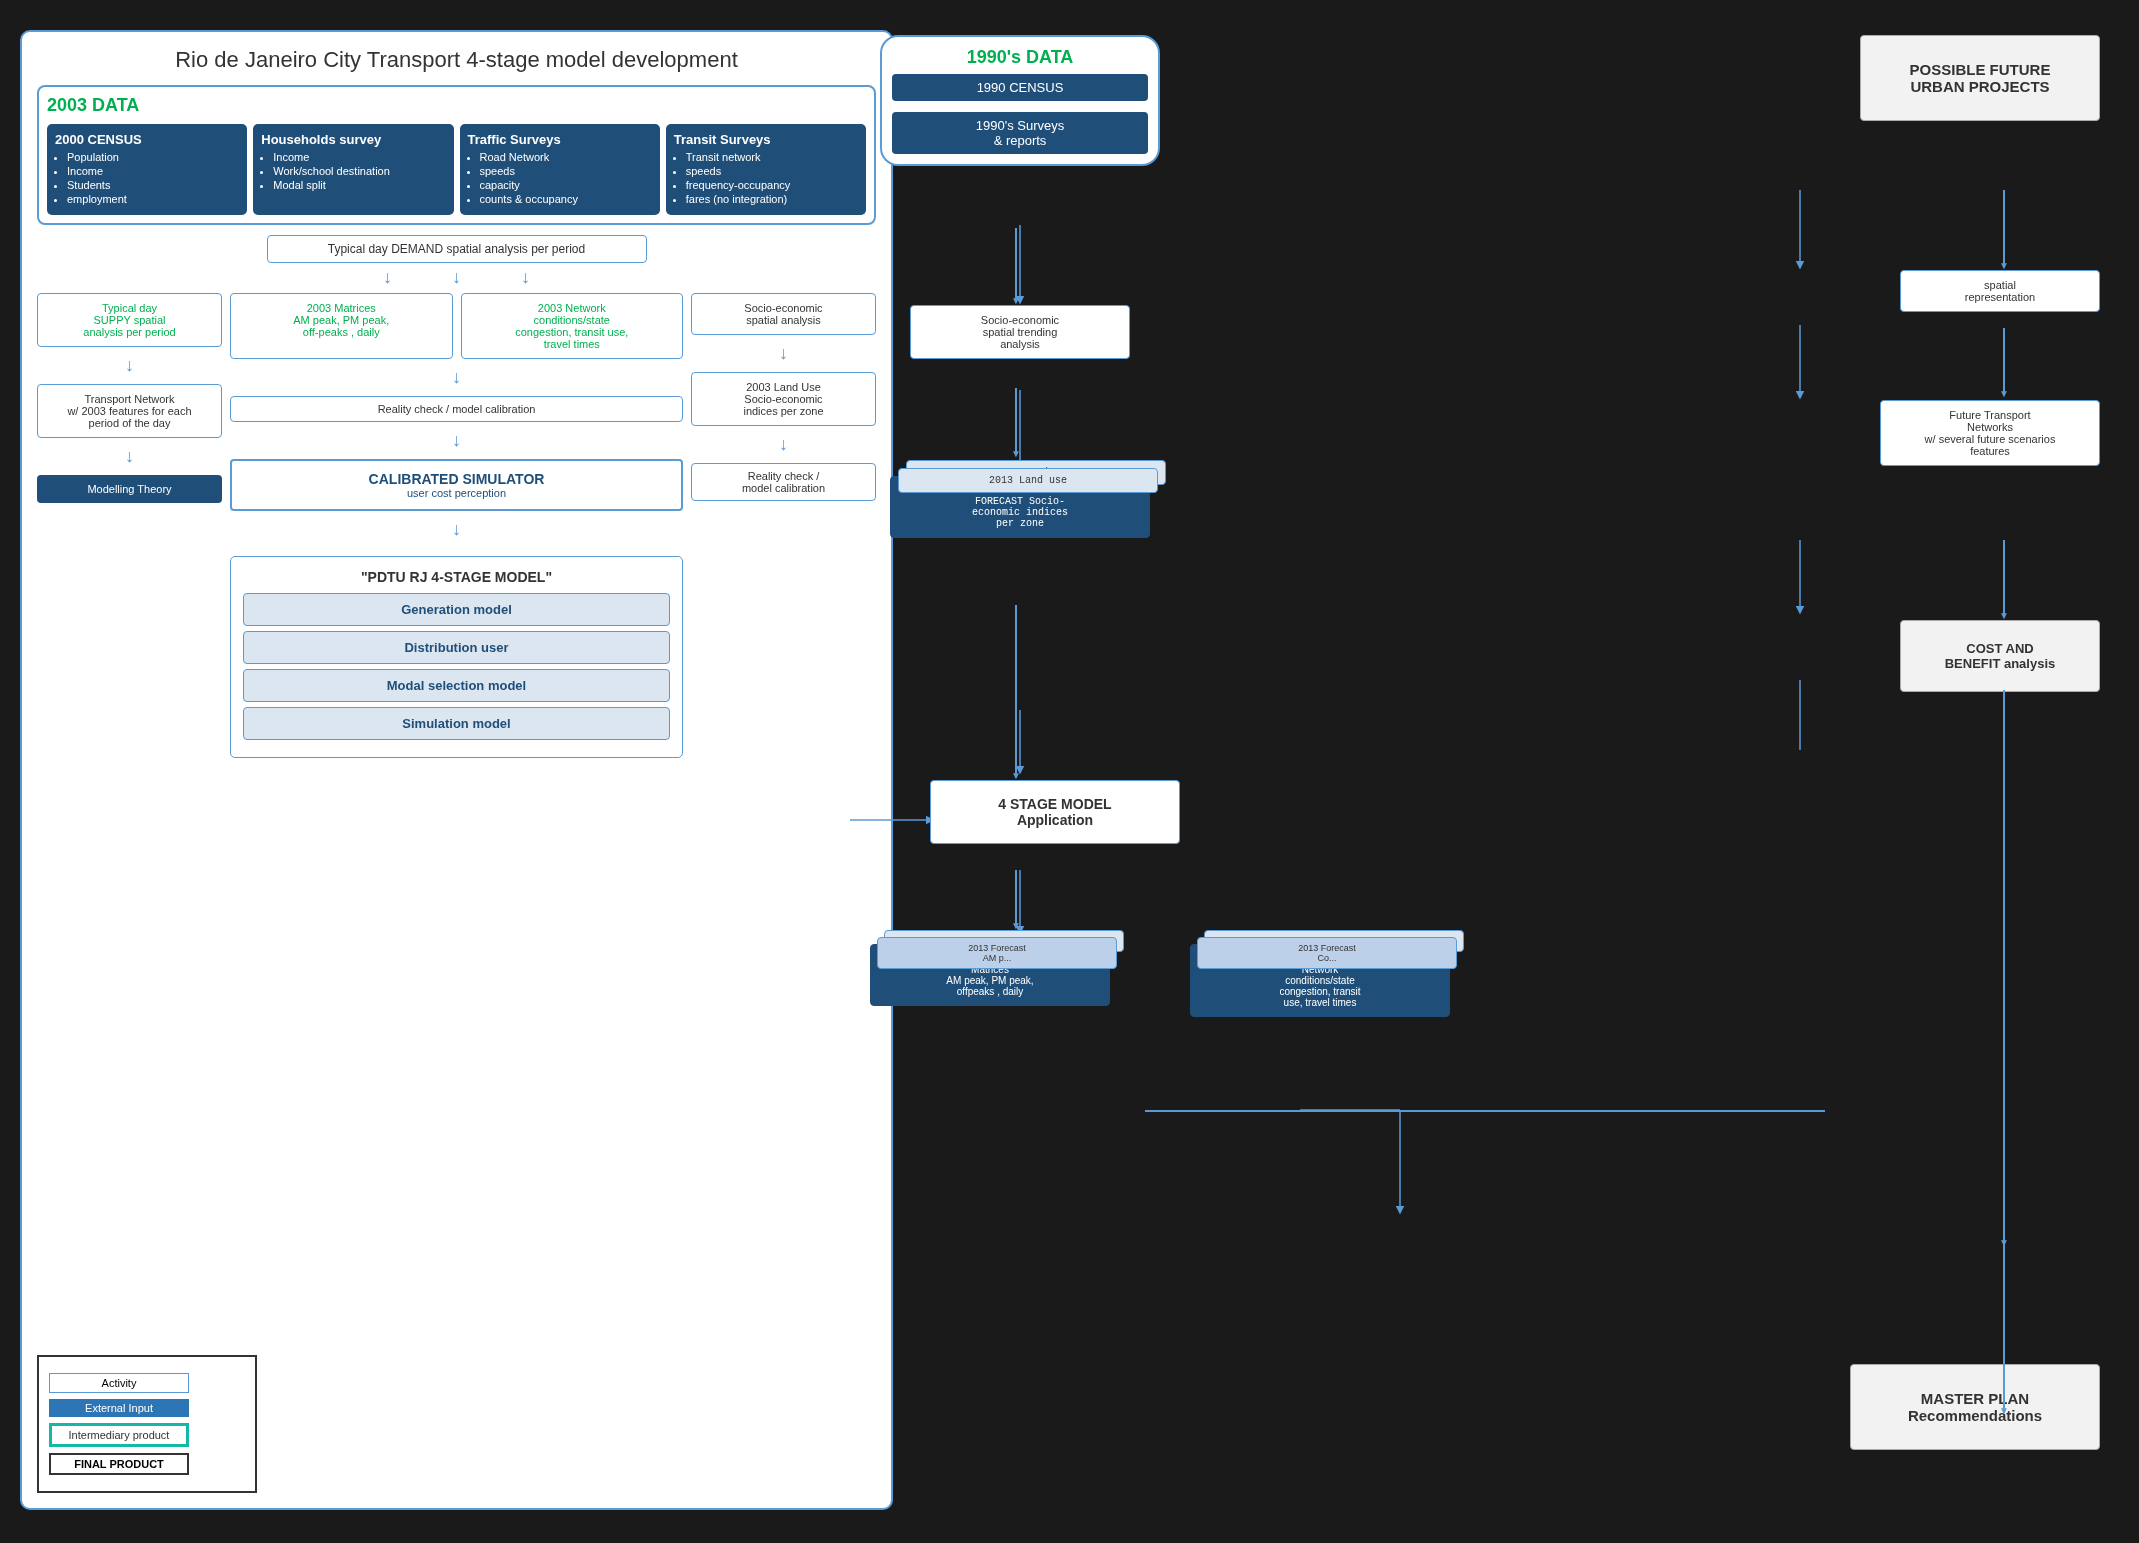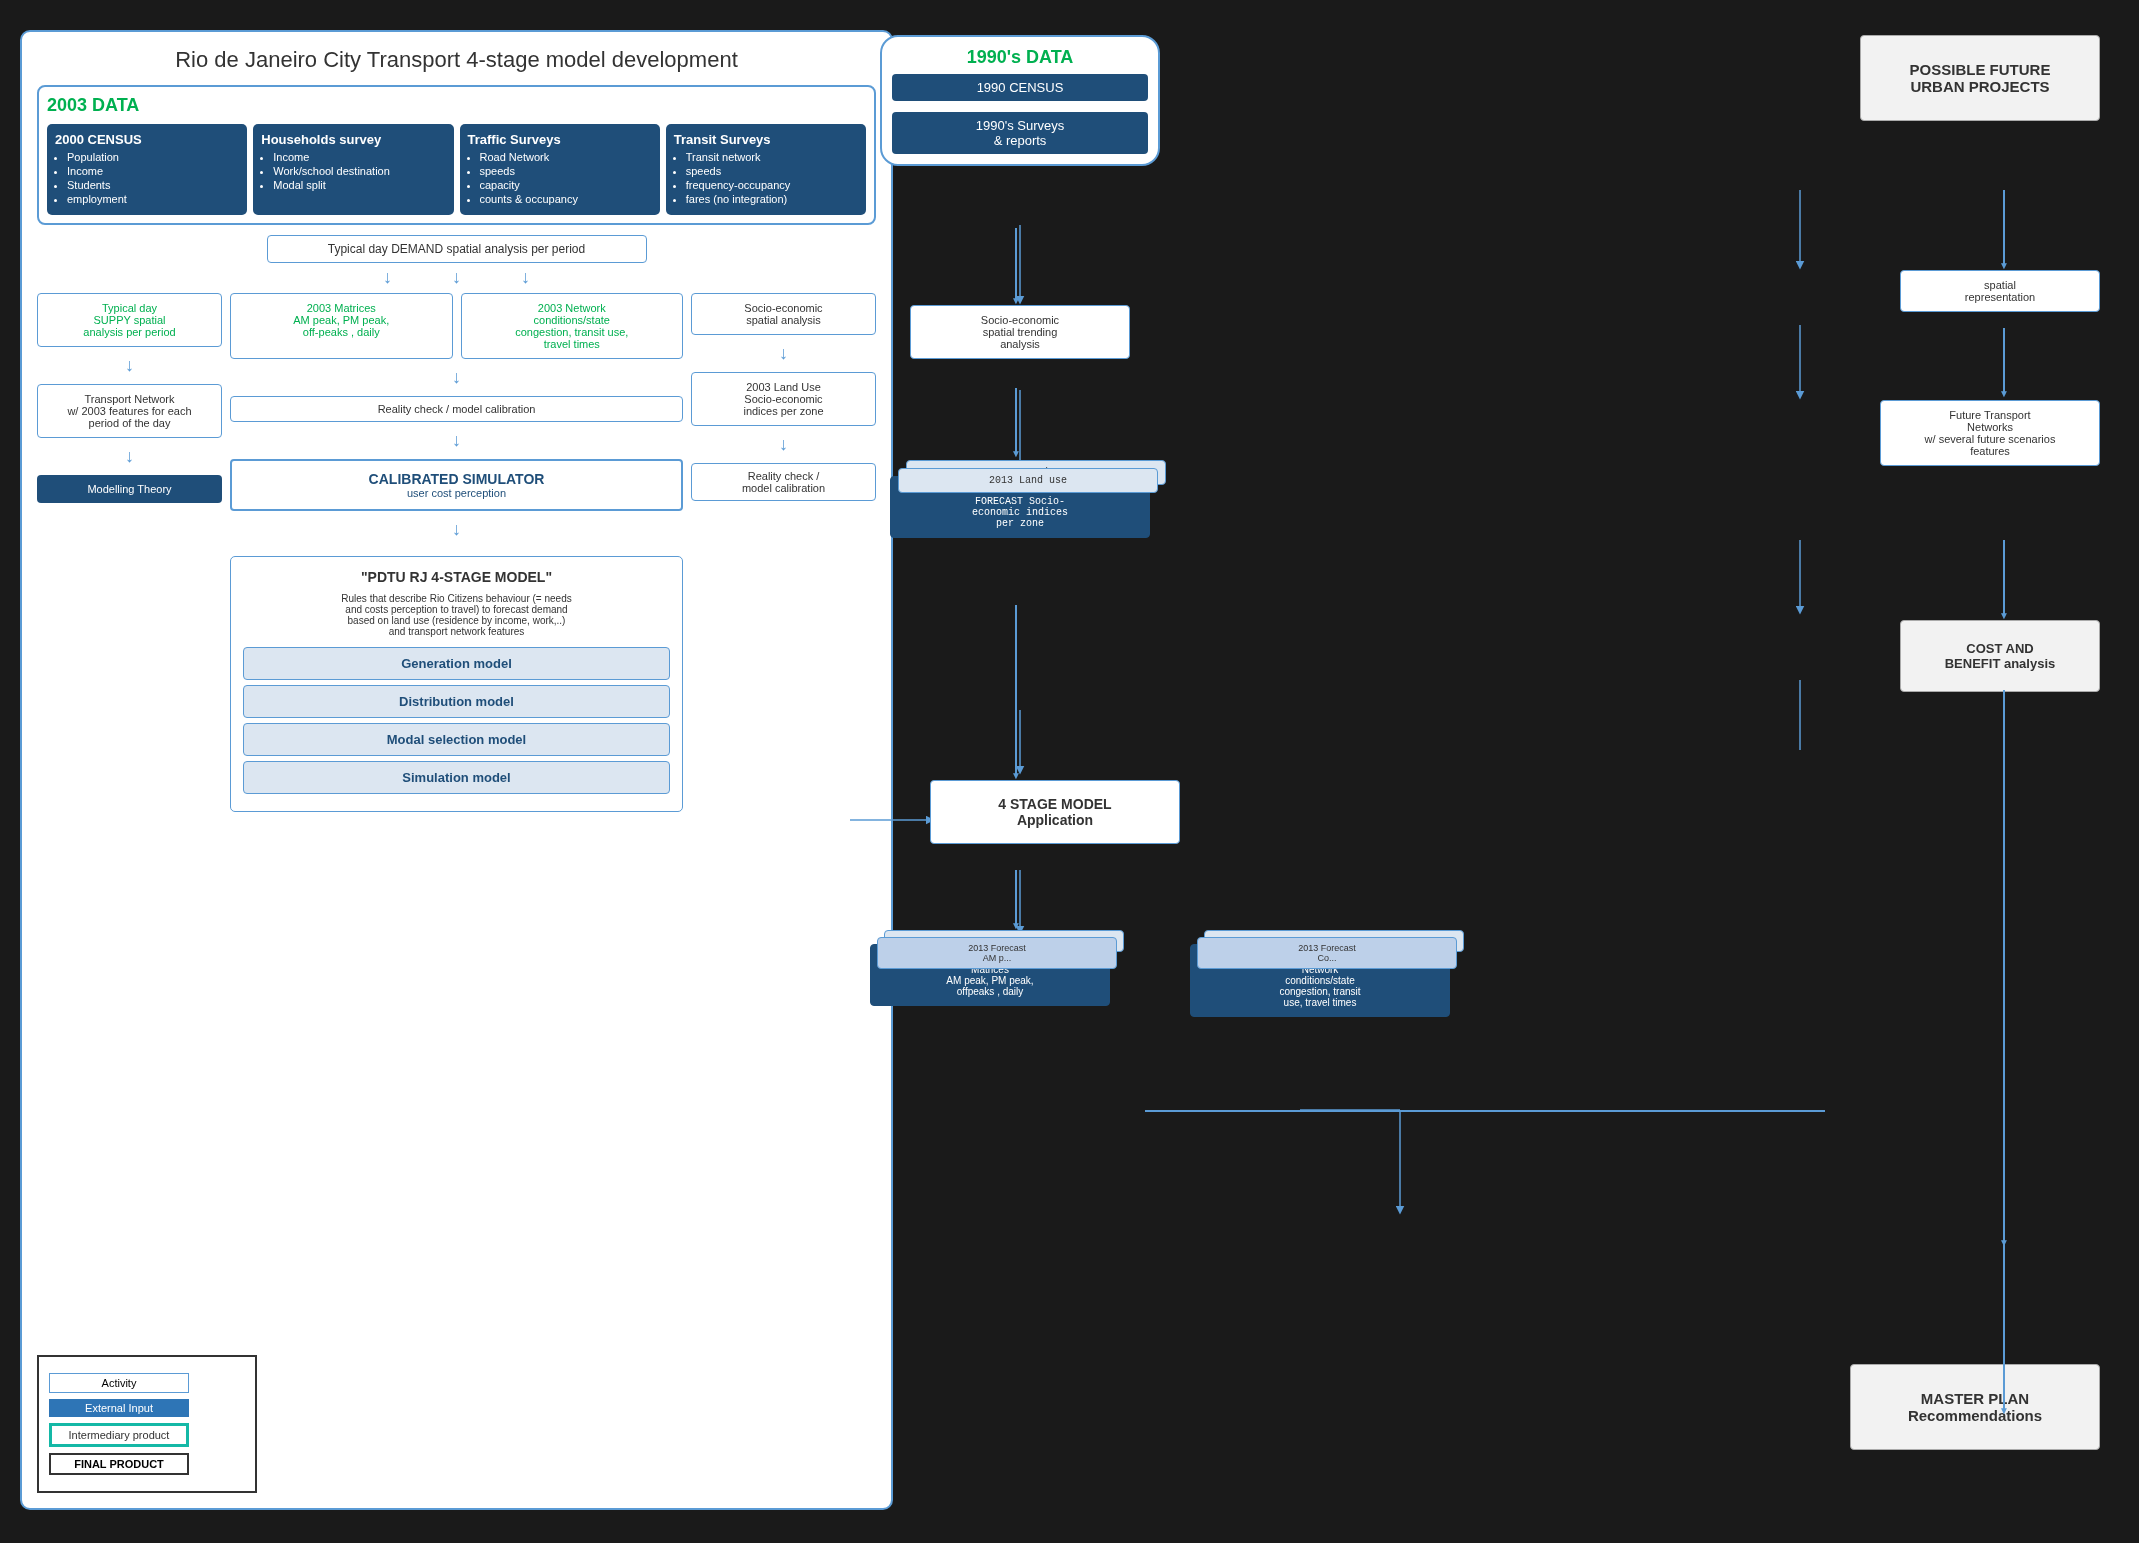--- a/index.html
+++ b/index.html
@@ -397,28 +397,22 @@
         <div style="font-size:18px; color:#5b9bd5; text-align:center;">↓</div>
 
         <div style="border:2px solid #5b9bd5; border-radius:4px; padding:10px; background:white; text-align:center; width:100%;">
           <div style="font-size:14px; font-weight:bold; color:#1f4e79;">CALIBRATED SIMULATOR</div>
           <div style="font-size:11px; color:#1f4e79;">user cost perception</div>
         </div>
         <div style="font-size:18px; color:#5b9bd5; text-align:center;">↓</div>
 
         <div class="pdtu-box" style="width:100%;">
           <div class="pdtu-title">"PDTU RJ 4-STAGE MODEL"</div>
-          <div class="pdtu-desc">
-            Rules that describe Rio Citizens behaviour (= needs<br>
-            and costs perception to travel) to forecast demand<br>
-            based on land use (residence by income, work,..)<br>
-            and transport network features
-          </div>
           <div class="model-sub-box">Generation model</div>
-          <div class="model-sub-box">Distribution model</div>
+          <div class="model-sub-box">Distribution user</div>
           <div class="model-sub-box">Modal selection model</div>
           <div class="model-sub-box">Simulation model</div>
         </div>
       </div>
 
       <div class="right-col">
         <div class="white-box">
           Socio-economic<br>spatial analysis
         </div>
         <div style="font-size:18px; color:#5b9bd5; text-align:center;">↓</div>

